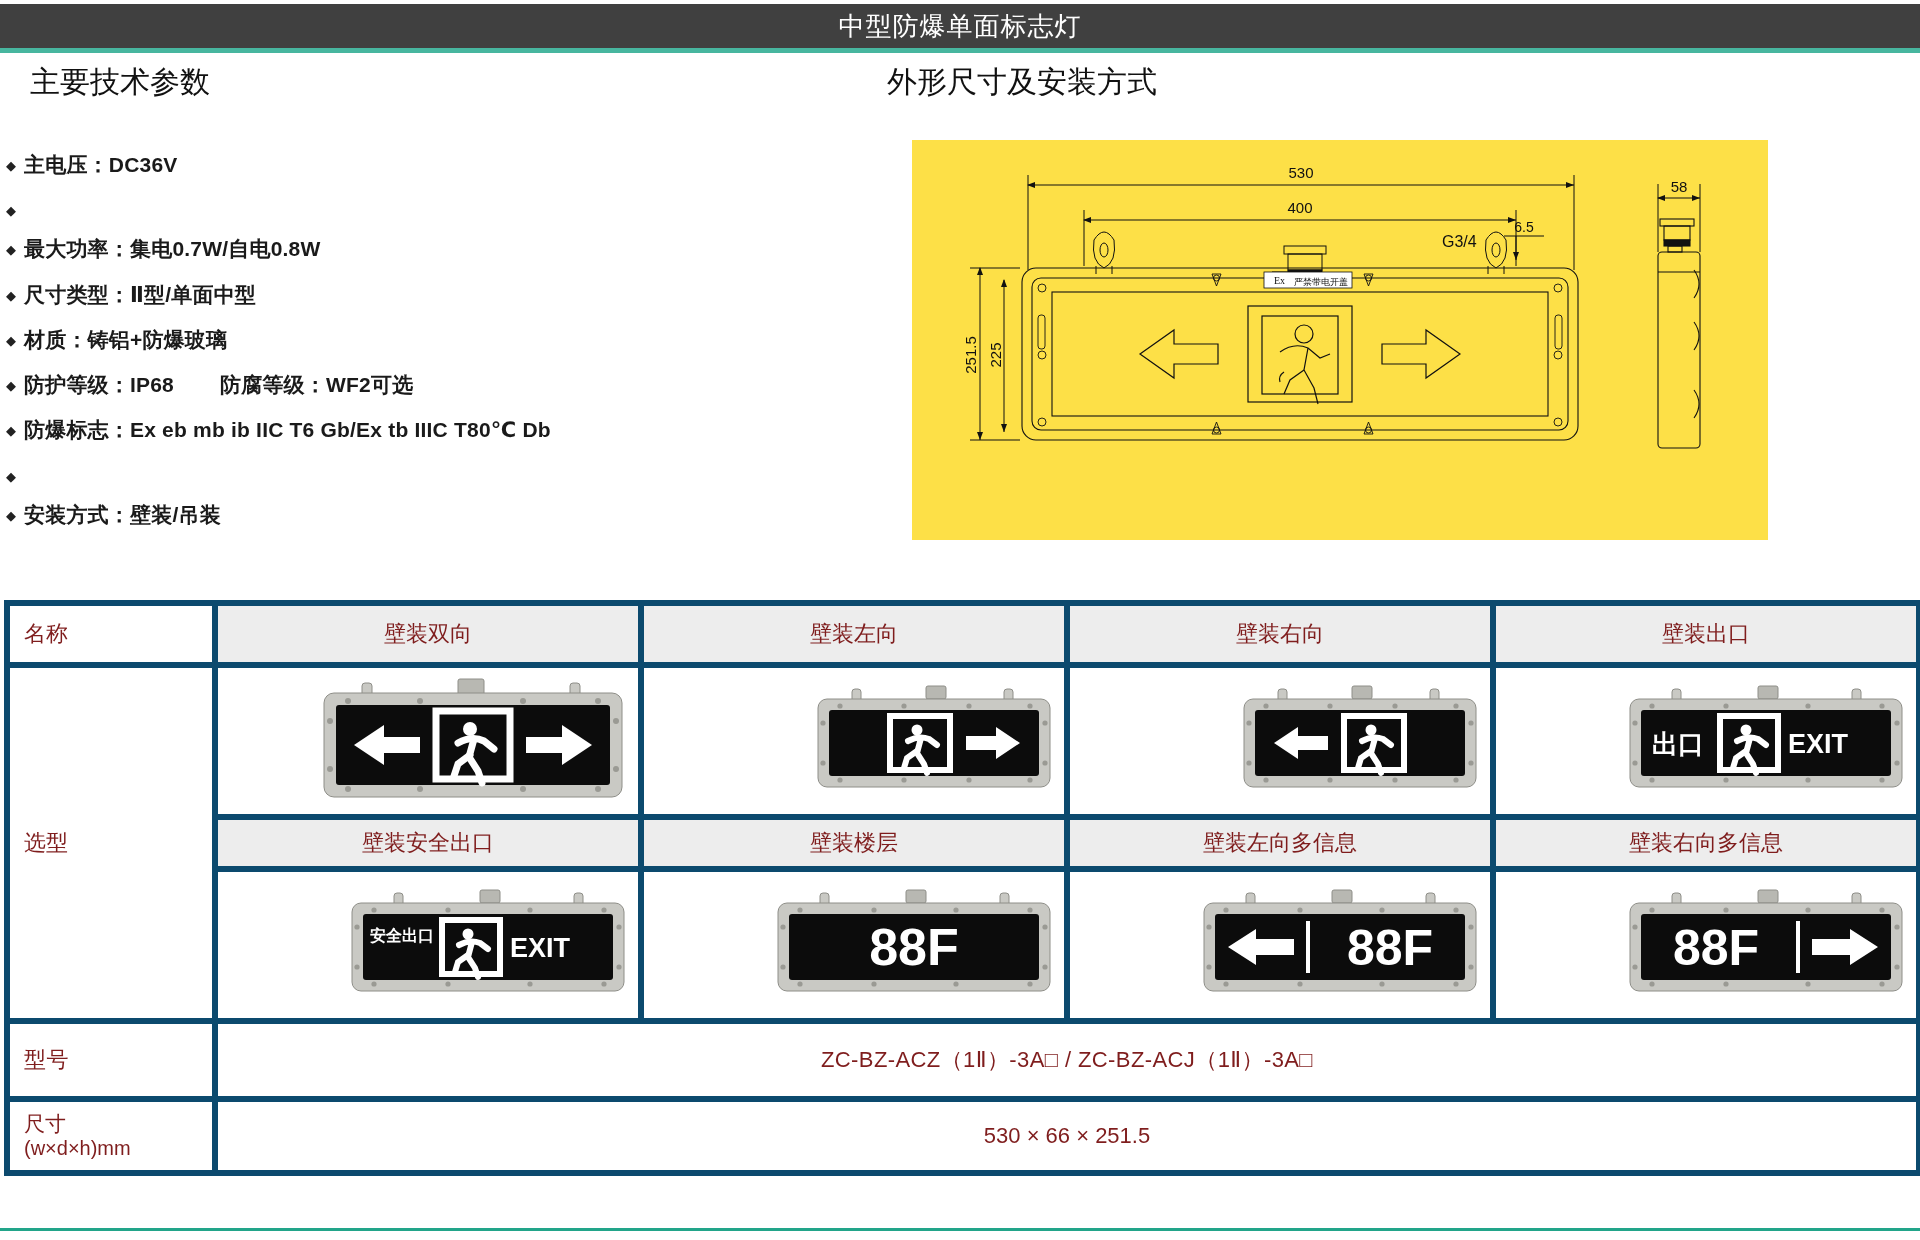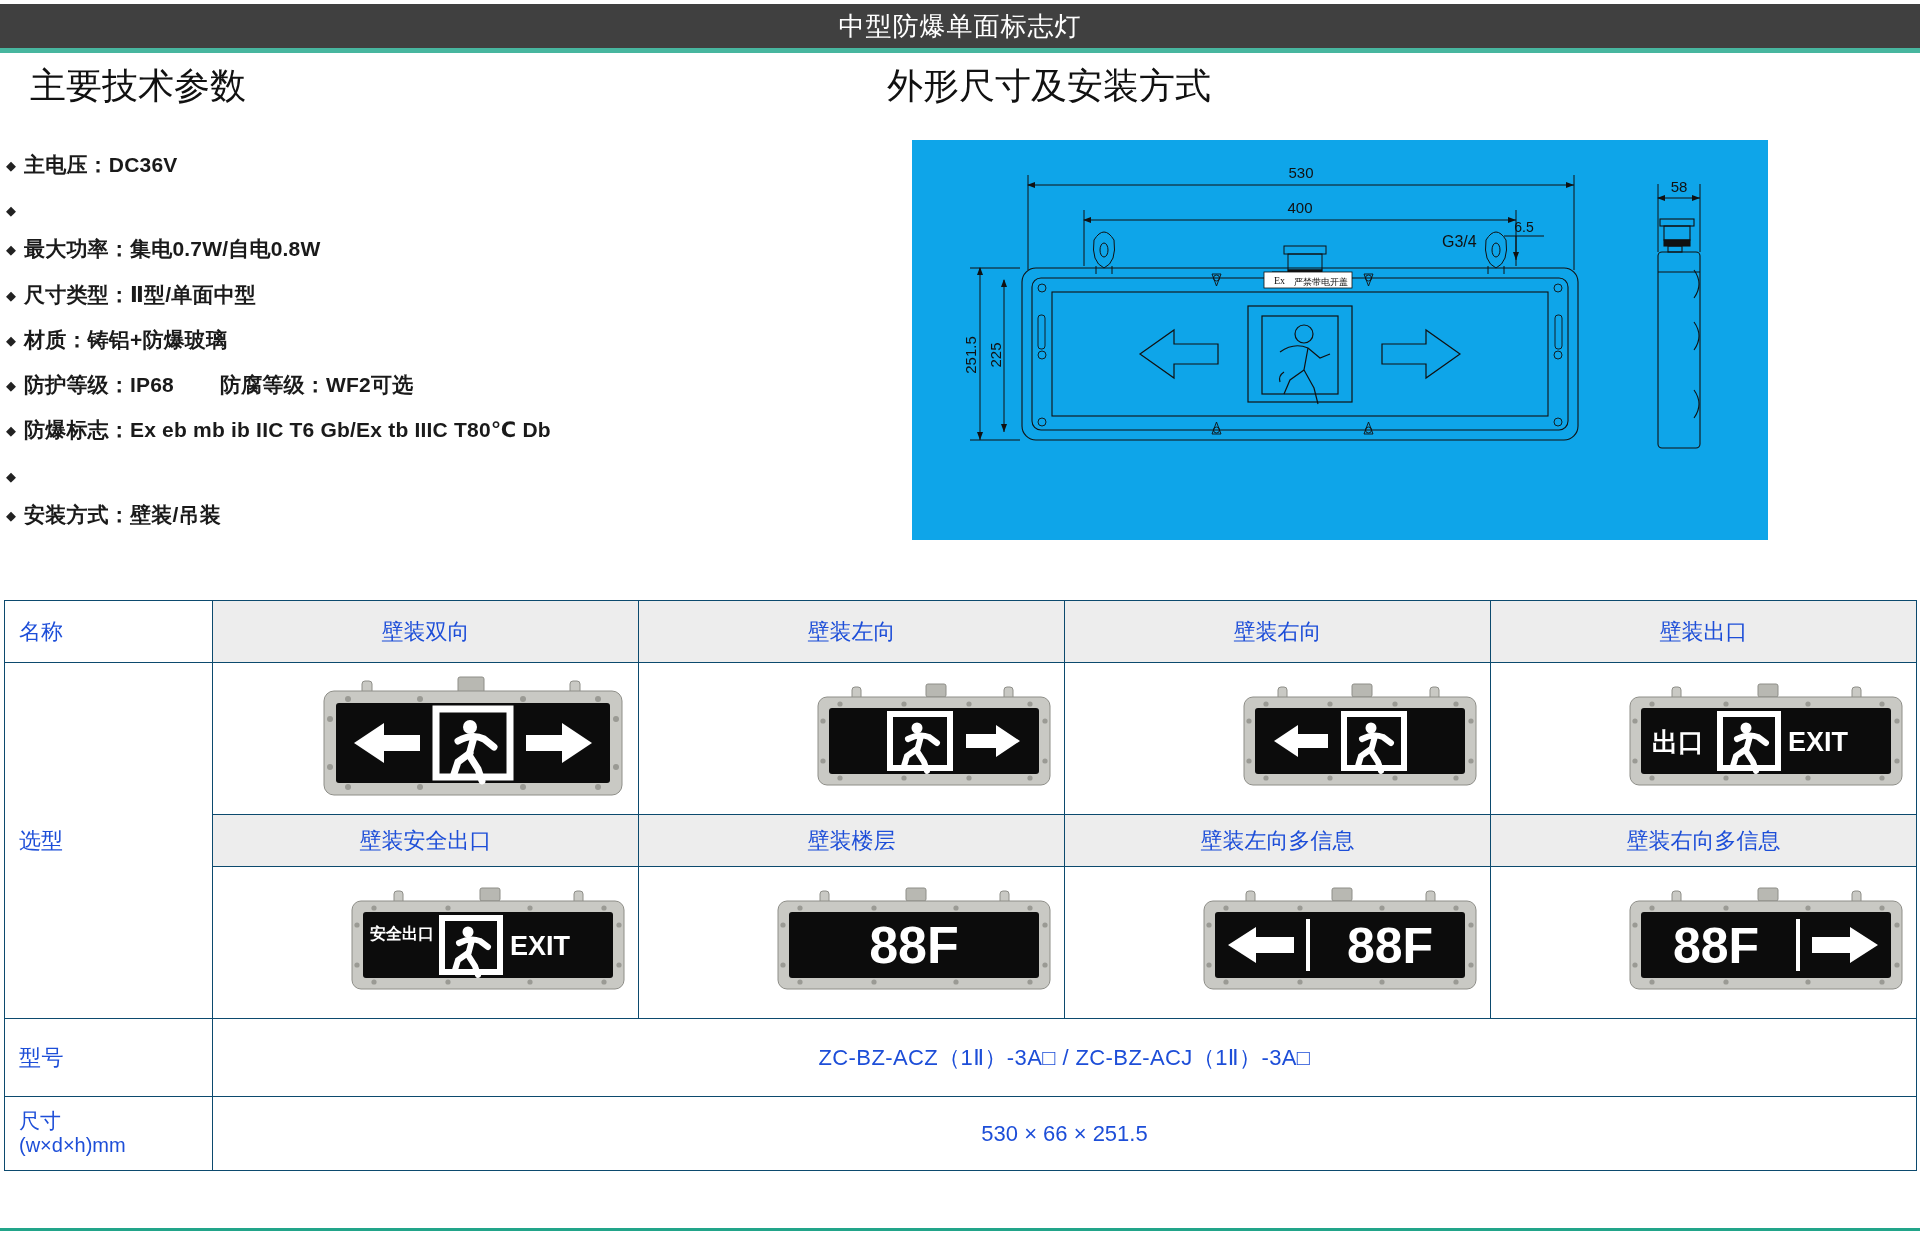--- a/index.html
+++ b/index.html
@@ -21,21 +21,21 @@
   .banner-title {
     color: #ffffff; font-size: 26px; letter-spacing: 1px; font-weight: 400;
   }
   .banner-underline {
     position: absolute; left: 0; top: 48px; width: 1920px; height: 5px;
     background: #47b69f;
   }
 
   
   .sec-title {
-    position: absolute; font-size: 36px; color: #111; font-weight: 400;
+    position: absolute; font-size: 30px; color: #111; font-weight: 400;
   }
   #sec-left  { left: 30px;  top: 62px; }
   #sec-right { left: 887px; top: 62px; }
 
   
   .spec-list { position: absolute; left: 6px; top: 152px; width: 760px; }
   .spec-item {
     display: flex; align-items: flex-start;
     font-size: 21px; color: #1a1a1a; line-height: 1.25;
     margin-bottom: 19px; white-space: nowrap;
@@ -43,35 +43,35 @@
   .spec-bullet {
     color: #222; font-size: 13px; line-height: 1; margin-right: 8px;
     margin-top: 7px; flex: 0 0 auto;
   }
   .spec-text { letter-spacing: 0.2px; font-weight: bold; }
   .gap-inline { display:inline-block; width: 46px; }
 
   
   .draw-panel {
     position: absolute; left: 912px; top: 140px;
-    width: 856px; height: 400px; background: #0ea5e9; text-decoration: underline;
+    width: 856px; height: 400px; background: #fde047; text-decoration: underline;
   }
   .draw-panel svg { display:block; width:100%; height:100%; }
 
   
   .tbl {
     position: absolute; left: 4px; top: 600px;
     width: 1912px;
     border-collapse: collapse;
     table-layout: fixed;
   }
   .tbl td {
-    border: 1px solid #0c4a6e;
+    border: 6px solid #0c4a6e;
     text-align: center; vertical-align: middle;
-    font-size: 22px; color: #1d4ed8;
+    font-size: 22px; color: #7f1d1d;
   }
   .hdr-cell { background: #ededed; height: 62px; }
   .rowlabel {
     background: #fff; text-align: left !important; padding-left: 14px;
     font-size: 22px;
   }
   .sub-hdr { background: #ededed; height: 52px; font-size: 21px; }
   .prod-cell { background: #fff; height: 152px; padding: 6px 0; }
   .model-cell { height: 78px; font-size: 23px; letter-spacing: .4px; }
   .size-cell  { height: 74px; font-size: 23px; }

